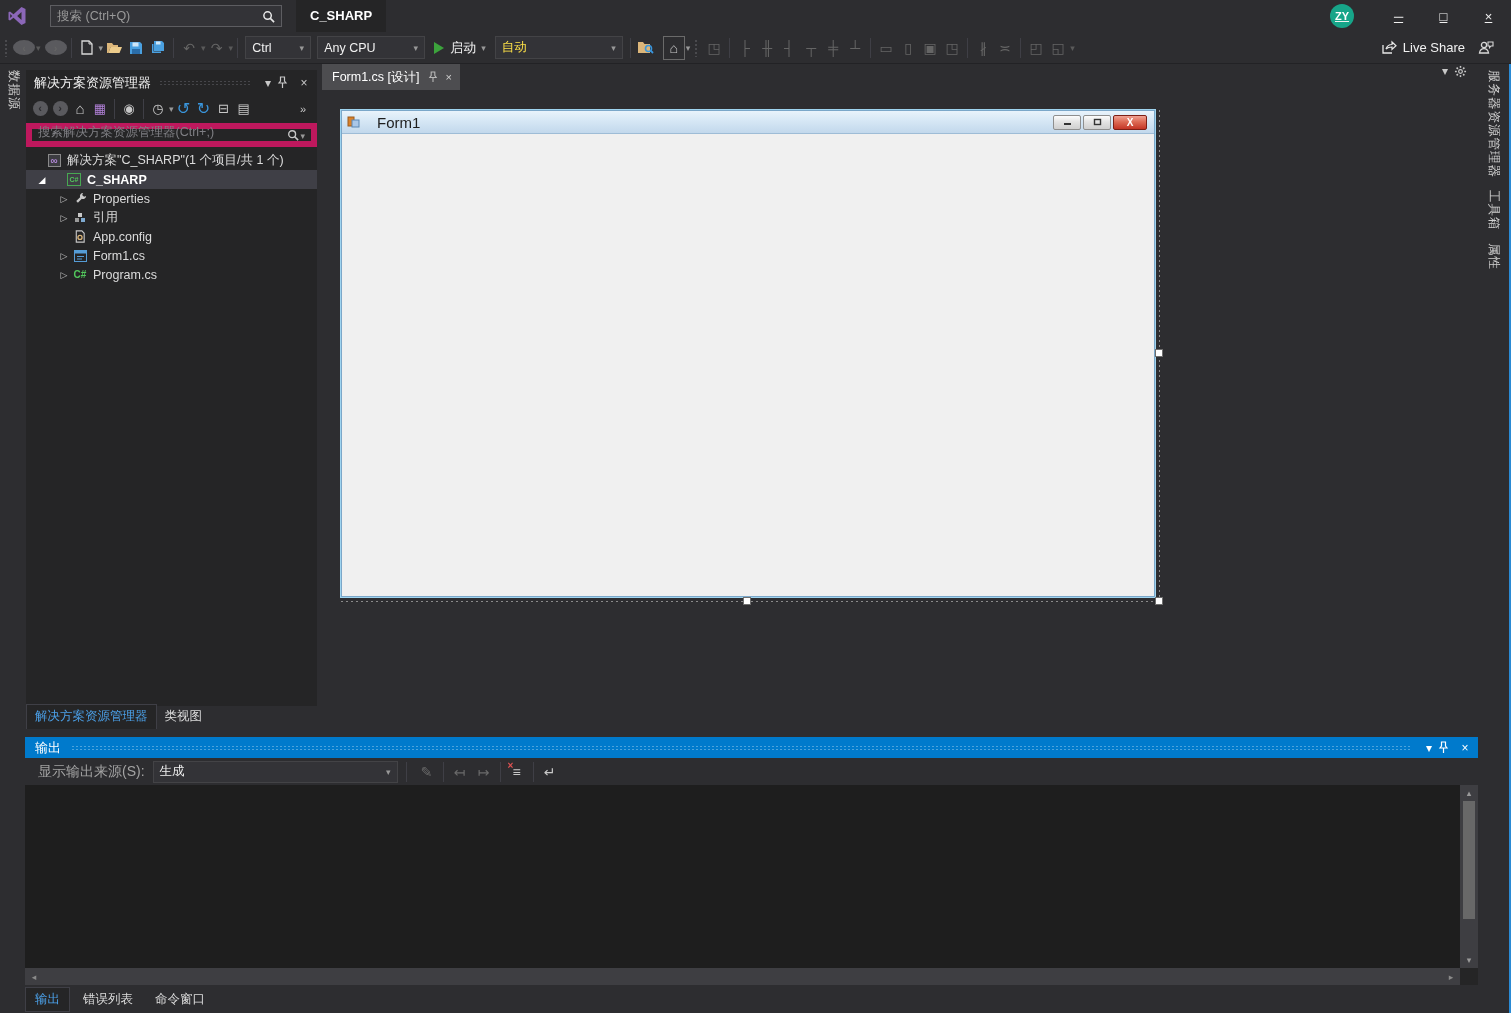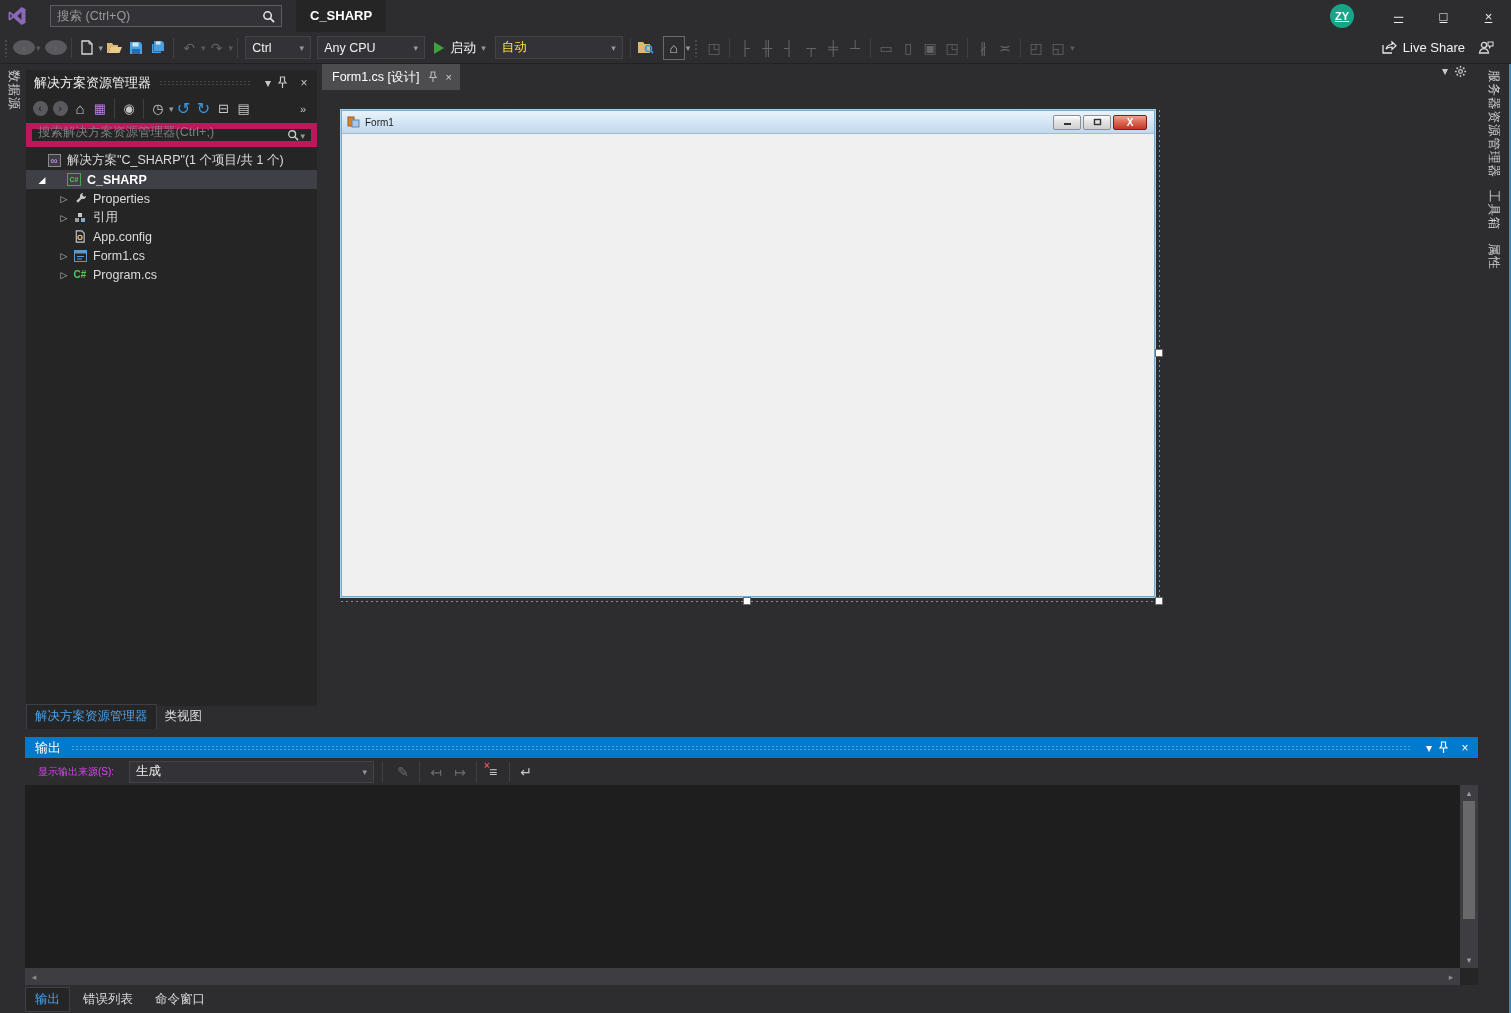--- a/index.html
+++ b/index.html
@@ -67,42 +67,42 @@
   .doc-area { position:absolute; left:322px; top:64px; width:1158px; height:673px; background:#2d2d30; }
   .tabstrip { height:32px; display:flex; align-items:flex-start; }
   .doc-tab { height:26px; background:#4d4d50; color:#ffffff; display:flex; align-items:center; padding:0 8px 0 10px; font-size:12.5px; }
   .doc-tab .mini { font-size:11px; color:#d0d0d0; margin-left:8px; }
   .strip-right { margin-left:auto; display:flex; align-items:center; padding-right:8px; color:#c8c8c8; }
   .designer { position:relative; width:100%; height:641px; background:#2d2d30; overflow:hidden; }
 
   
   .form-win { position:absolute; left:19px; top:14px; width:814px; height:487px; border:1px solid #7ba7c9; box-shadow:0 0 0 1px #9fd4ef; background:#f0f0f0; }
   .form-title { height:23px; background:linear-gradient(180deg,#e9f3fb 0%,#d6e7f5 45%,#c2d8ec 100%); border-bottom:1px solid #9ebcd6; display:flex; align-items:center; padding:0 5px; }
-  .form-title .t { color:#1e1e1e; font-size:10px; margin-left:4px; }
+  .form-title .t { color:#1e1e1e; font-size:15px; margin-left:16px; }
   .fbtns { margin-left:auto; display:flex; gap:2px; padding-right:2px; }
   .fbtn { width:28px; height:15px; border-radius:2px; border:1px solid #8e8e8e; background:linear-gradient(180deg,#fdfdfd,#e3e3e3 45%,#cfcfcf); color:#333; font-size:8px; display:flex; align-items:center; justify-content:center; }
   .fbtn.close { width:34px; border-color:#7c1f16; background:linear-gradient(180deg,#f2a furnish); background:linear-gradient(180deg,#f0a294,#dd6a55 45%,#c43526); color:#fff; font-size:10px; font-weight:bold; }
   .form-body { height:462px; background:#f0f0f0; }
 
   
   .dotline-r { position:absolute; left:837px; top:14px; width:1px; height:491px; background:repeating-linear-gradient(180deg,#8a8a8a 0 2px,transparent 2px 5px); }
   .dotline-b { position:absolute; left:19px; top:505px; width:818px; height:1px; background:repeating-linear-gradient(90deg,#8a8a8a 0 2px,transparent 2px 5px); }
   .handle { position:absolute; width:8px; height:8px; background:#fff; border:1px solid #6e6e6e; }
 
   
   .right-strip { position:absolute; left:1480px; top:64px; width:31px; height:949px; background:#2d2d30; }
   .edge-accent { position:absolute; right:0; top:64px; width:2px; height:949px; background:#2a8ad4; }
 
   
   .out-panel { position:absolute; left:25px; top:737px; width:1453px; height:248px; background:#252526; display:flex; flex-direction:column; }
   .out-head { height:21px; background:#007acc; display:flex; align-items:center; padding:0 4px 0 10px; color:#fff; }
   .out-head .dots { flex:1; height:6px; margin:0 10px; background:radial-gradient(#4ba3dd 1px, transparent 1px); background-size:4px 3px; }
   .out-head .ph-ic { color:#fff; }
   .out-toolbar { height:27px; background:#2d2d30; display:flex; align-items:center; padding-left:13px; }
-  .out-label { color:#d946ef; font-size:10px; margin-right:15px; }
+  .out-label { color:#a3a3a3; font-size:14px; margin-right:8px; }
   .out-combo { width:245px; height:22px; background:#333337; border:1px solid #434346; display:flex; align-items:center; padding:0 6px; }
   .out-combo .val { flex:1; color:#f1f1f1; font-size:12.5px; }
   .oi { min-width:24px; height:22px; display:flex; align-items:center; justify-content:center; color:#6a6a6a; font-size:14px; position:relative; }
   .oi .redx { position:absolute; left:3px; top:-1px; color:#e05252; font-size:10px; font-weight:bold; }
   .out-content { flex:1; background:#1e1e1e; position:relative; }
   .vscroll { position:absolute; right:0; top:0; bottom:0; width:18px; background:#3e3e42; display:flex; flex-direction:column; align-items:center; }
   .varrow { height:16px; width:18px; display:flex; align-items:center; justify-content:center; color:#999; font-size:9px; }
   .vthumb { width:12px; background:#686868; flex:none; }
   .hscroll { height:17px; background:#3e3e42; display:flex; align-items:center; justify-content:space-between; padding:0 2px; margin-right:18px; }
   .harrow { color:#8a8a8a; font-size:9px; width:14px; text-align:center; }

